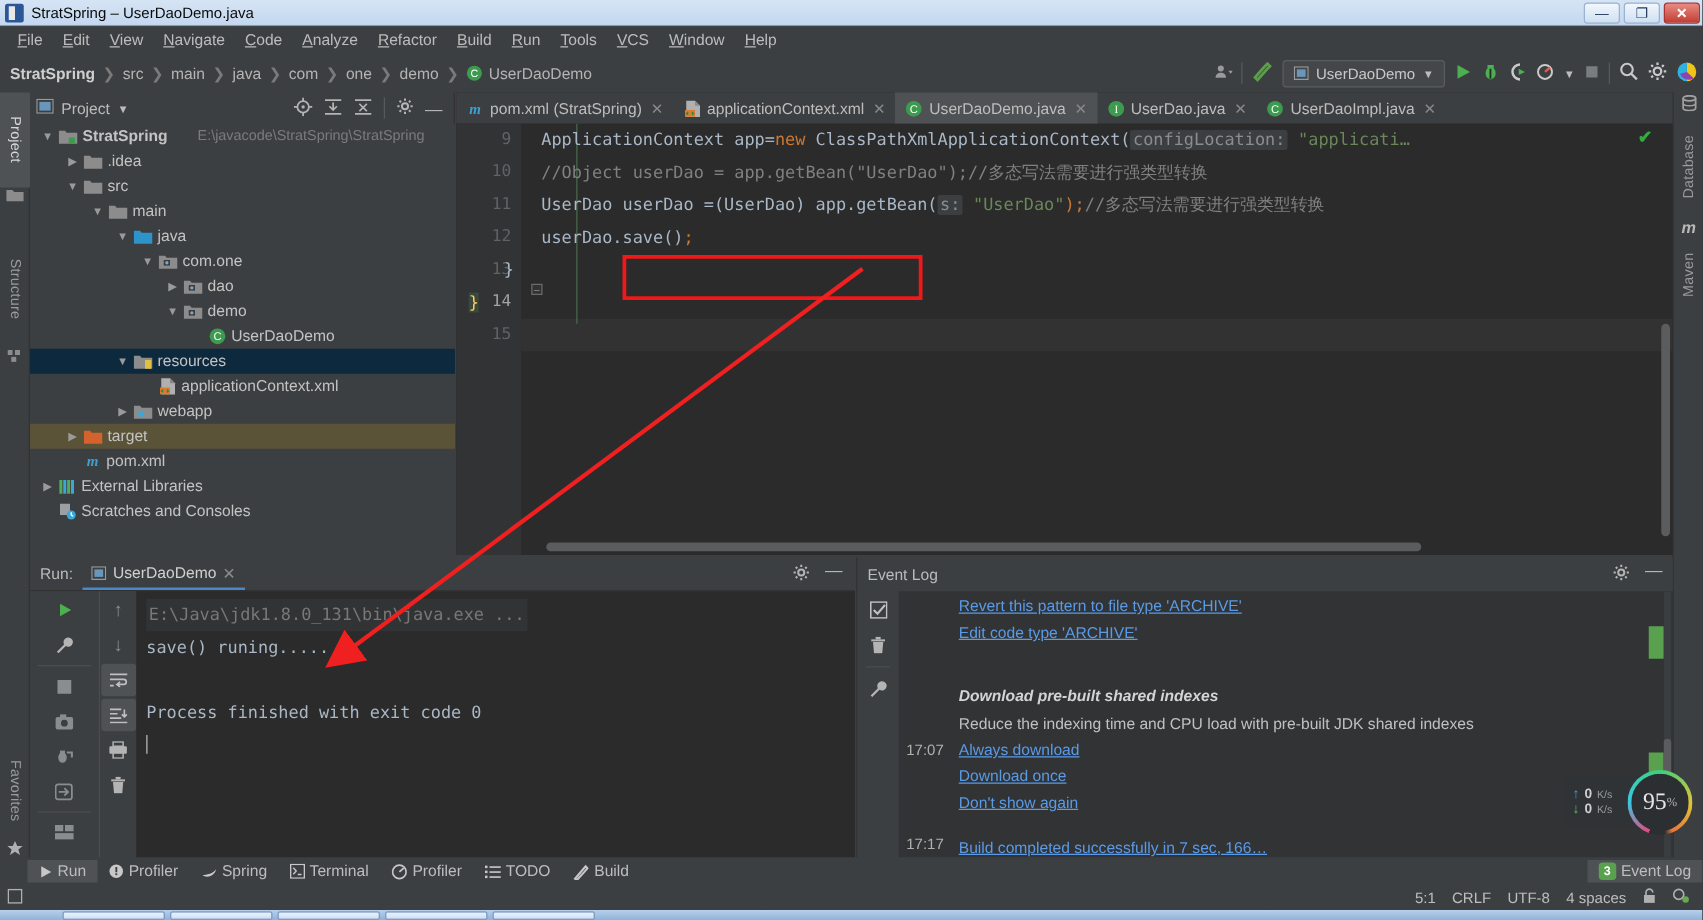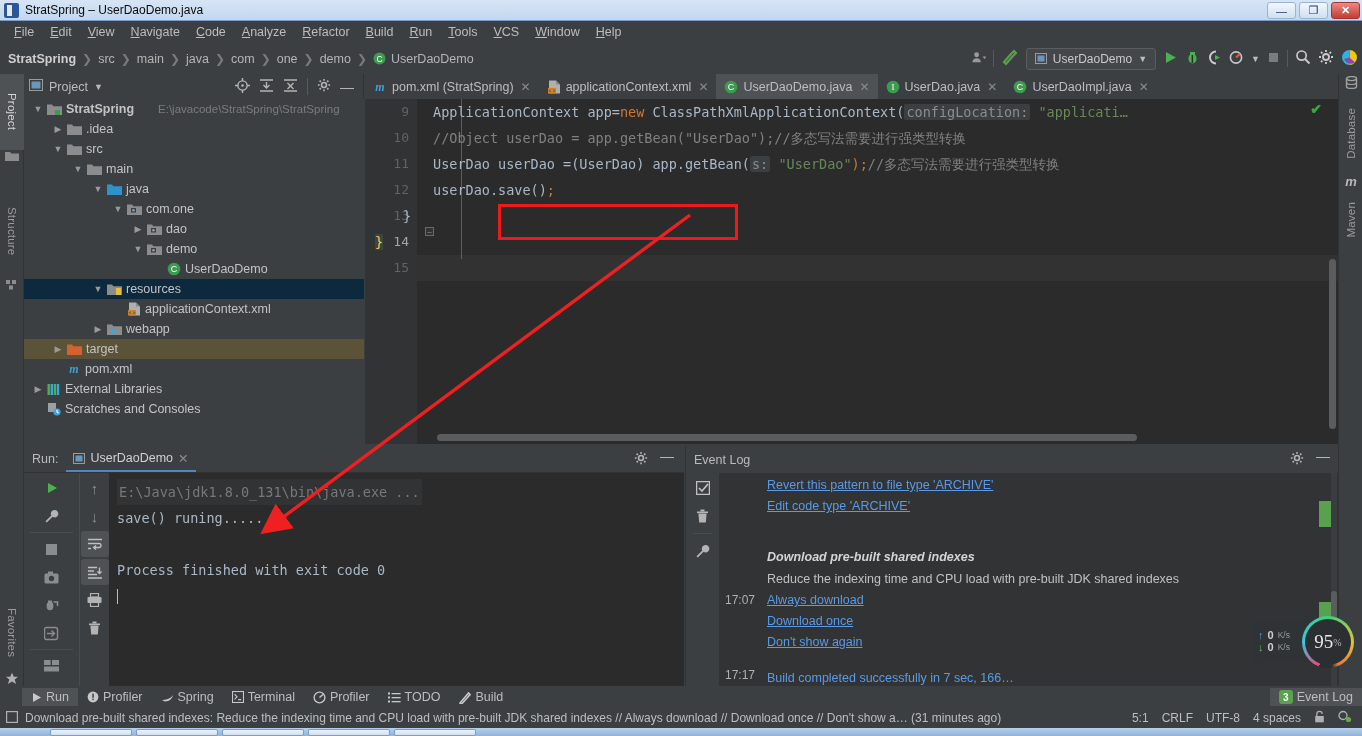--- a/index.html
+++ b/index.html
@@ -814,21 +814,21 @@
             <div class="e-title">Download pre-built shared indexes</div>
             <div class="e-desc">Reduce the indexing time and CPU load with pre-built JDK shared indexes</div>
             <span class="lnk">Always download</span>
             <span class="lnk">Download once</span>
             <span class="lnk">Don't show again</span>
           </div>
         </div>
         <div class="e-row" style="margin-top: 14px;">
           <div class="e-time">17:17</div>
           <div>
-            <div class="e-desc" style="color: rgb(90, 154, 230); ">Build completed successfully in 7 sec, 166…</div>
+            <div class="e-desc" style="color: rgb(90, 154, 230); text-decoration: underline;">Build completed successfully in 7 sec, 166…</div>
           </div>
         </div>
         <div class="e-mark" style="top: 28px;"></div>
         <div class="e-mark" style="top: 129px;"></div>
         <div style="position: absolute; right: 2px; top: 0px; width: 6px; height: 213px; background: rgb(58, 61, 63);">
           <div style="position: absolute; top: 118px; left: 0px; width: 6px; height: 60px; background: rgb(90, 92, 94); border-radius: 3px;"></div>
         </div>
       </div>
   </div>
 
@@ -922,21 +922,20 @@
         <span>Event Log</span>
       </div>
     </div>
 
   <div class="status">
     <span class="ico" style="margin-right:7px">
       <svg width="12" height="12" viewBox="0 0 12 12">
           <rect x="0.6" y="0.6" width="10.8" height="10.8" fill="none" stroke="#b0b0b0" stroke-width="1.2"></rect>
         </svg>
     </span>
-    <span style="white-space:nowrap;overflow:hidden;max-width:1015px;">Download pre-built shared indexes: Reduce the indexing time and CPU load with pre-built JDK shared indexes // Always download // Download once // Don't show a… (31 minutes ago)</span>
     <span class="right">
       <span>5:1</span>
       <span>CRLF</span>
       <span>UTF-8</span>
       <span>4 spaces</span>
       <span class="ico">
         <svg width="11" height="13" viewBox="0 0 11 13">
             <path d="M2.8 6V4a2.7 2.7 0 0 1 5.4 0" fill="none" stroke="#b0b0b0" stroke-width="1.3"></path>
             <rect x="1.2" y="6" width="8.6" height="6.3" fill="#b0b0b0"></rect>
           </svg>

